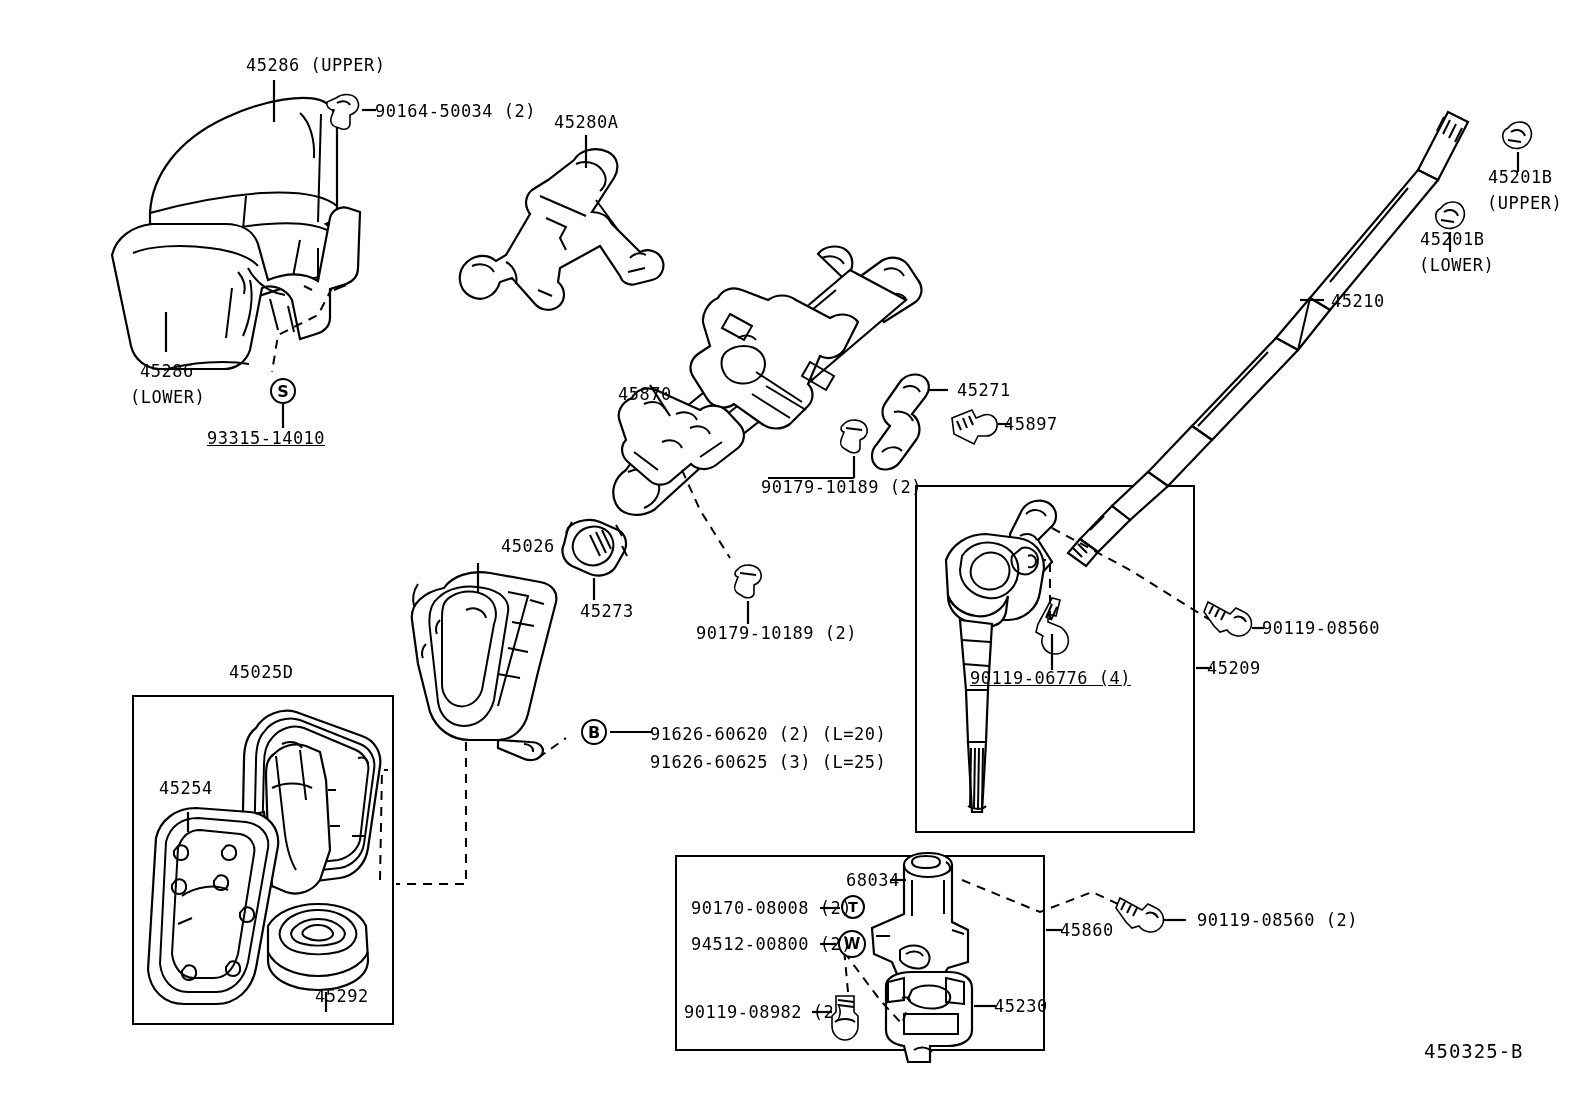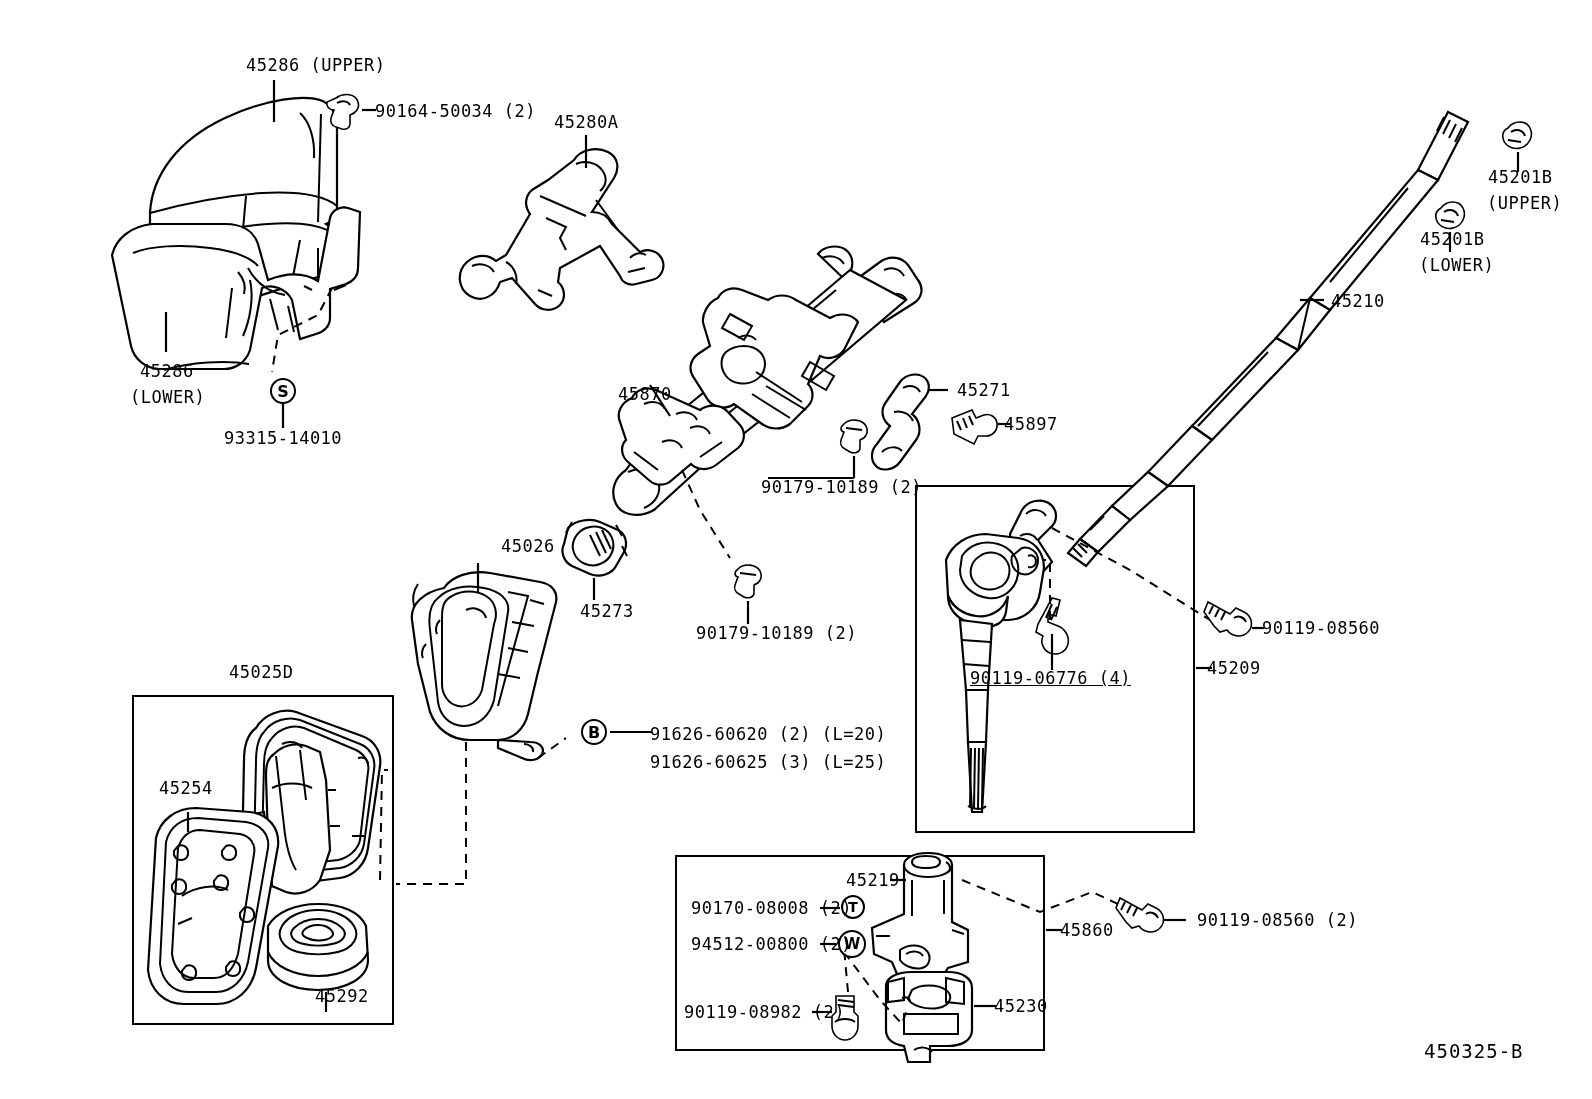--- a/index.html
+++ b/index.html
@@ -491,21 +491,21 @@
     <span>W</span>
   </div>
 
   <div class="lbl" style="left:246px;top:52px;">45286 (UPPER)</div>
 
   <div class="lbl" style="left:375px;top:98px;">90164-50034 (2)</div>
 
   <div class="lbl" style="left:140px;top:358px;">45286</div>
   <div class="lbl" style="left:130px;top:384px;">(LOWER)</div>
 
-  <div class="lbl" style="left:224px;top:425px;">93315-14010</div>
+  <div class="lbl" style="left:207px;top:425px;text-decoration:underline;">93315-14010</div>
 
   <div class="lbl" style="left:554px;top:109px;">45280A</div>
 
   <div class="lbl" style="left:618px;top:358px;margin-top:23px;">45870</div>
 
   <div class="lbl" style="left:761px;top:474px;">90179-10189 (2)</div>
 
   <div class="lbl" style="left:696px;top:620px;">90179-10189 (2)</div>
 
   <div class="lbl" style="left:957px;top:377px;">45271</div>
@@ -534,21 +534,21 @@
   <div class="lbl" style="left:1419px;top:252px;">(LOWER)</div>
 
   <div class="lbl" style="left:1207px;top:655px;">45209</div>
 
   <div class="lbl" style="left:970px;top:665px;text-decoration:underline;">90119-06776 (4)</div>
 
   <div class="lbl" style="left:1262px;top:615px;">90119-08560</div>
 
   <div class="lbl" style="left:1197px;top:907px;">90119-08560 (2)</div>
 
-  <div class="lbl" style="left:846px;top:867px;">45219</div>
+  <div class="lbl" style="left:846px;top:867px;">68034</div>
 
   <div class="lbl" style="left:691px;top:895px;">90170-08008 (2)</div>
 
   <div class="lbl" style="left:691px;top:931px;">94512-00800 (2)</div>
 
   <div class="lbl" style="left:684px;top:999px;">90119-08982 (2)</div>
 
   <div class="lbl" style="left:1060px;top:917px;">45860</div>
 
   <div class="lbl" style="left:994px;top:993px;">45230</div>

